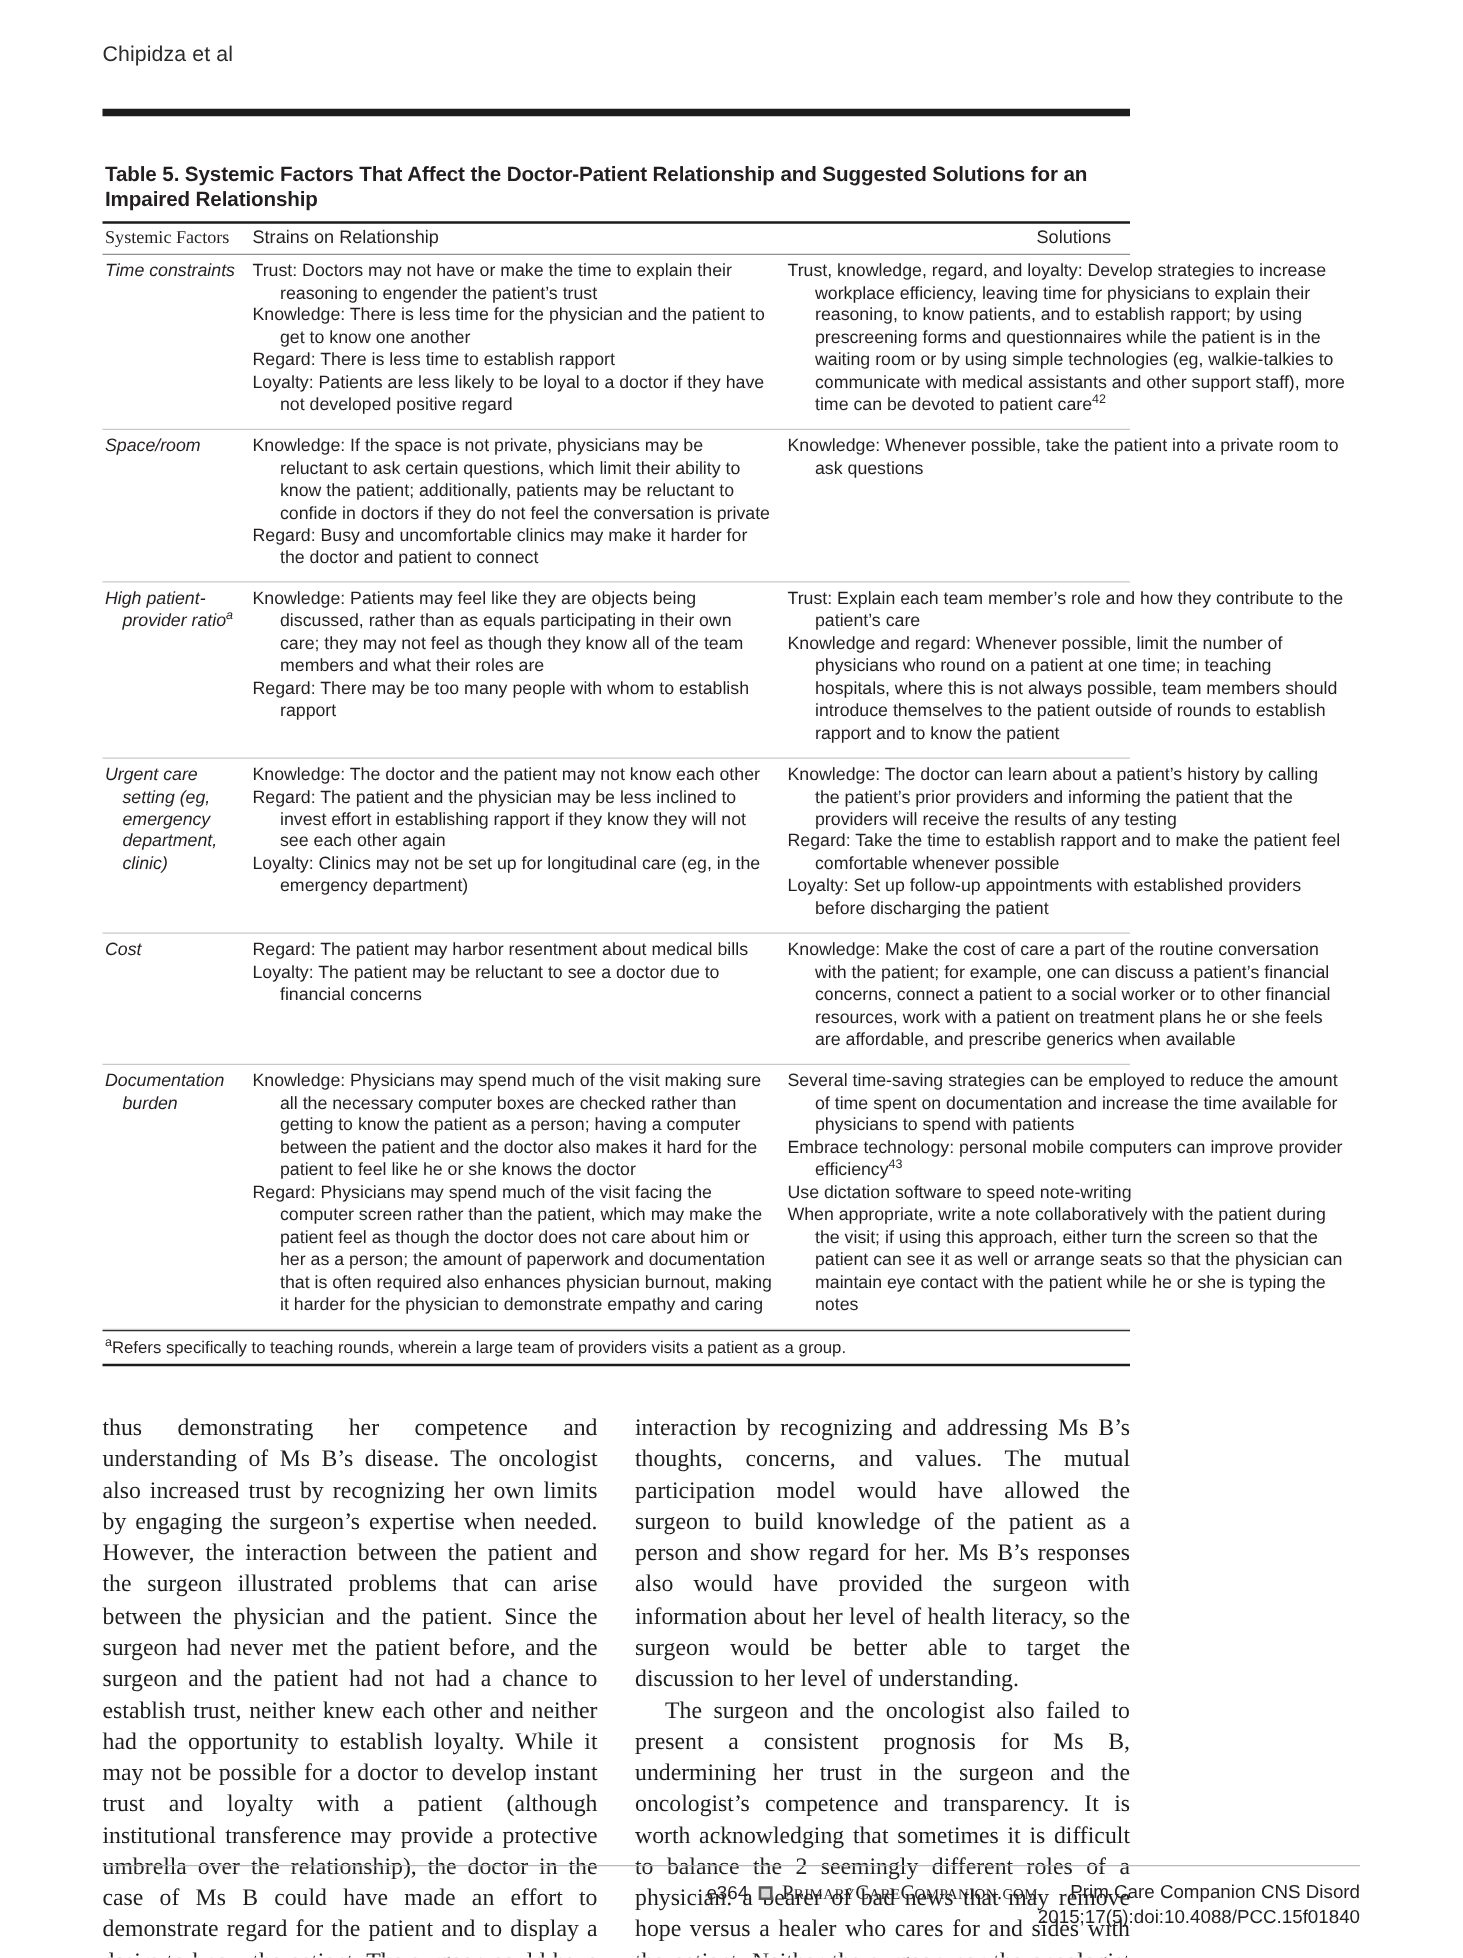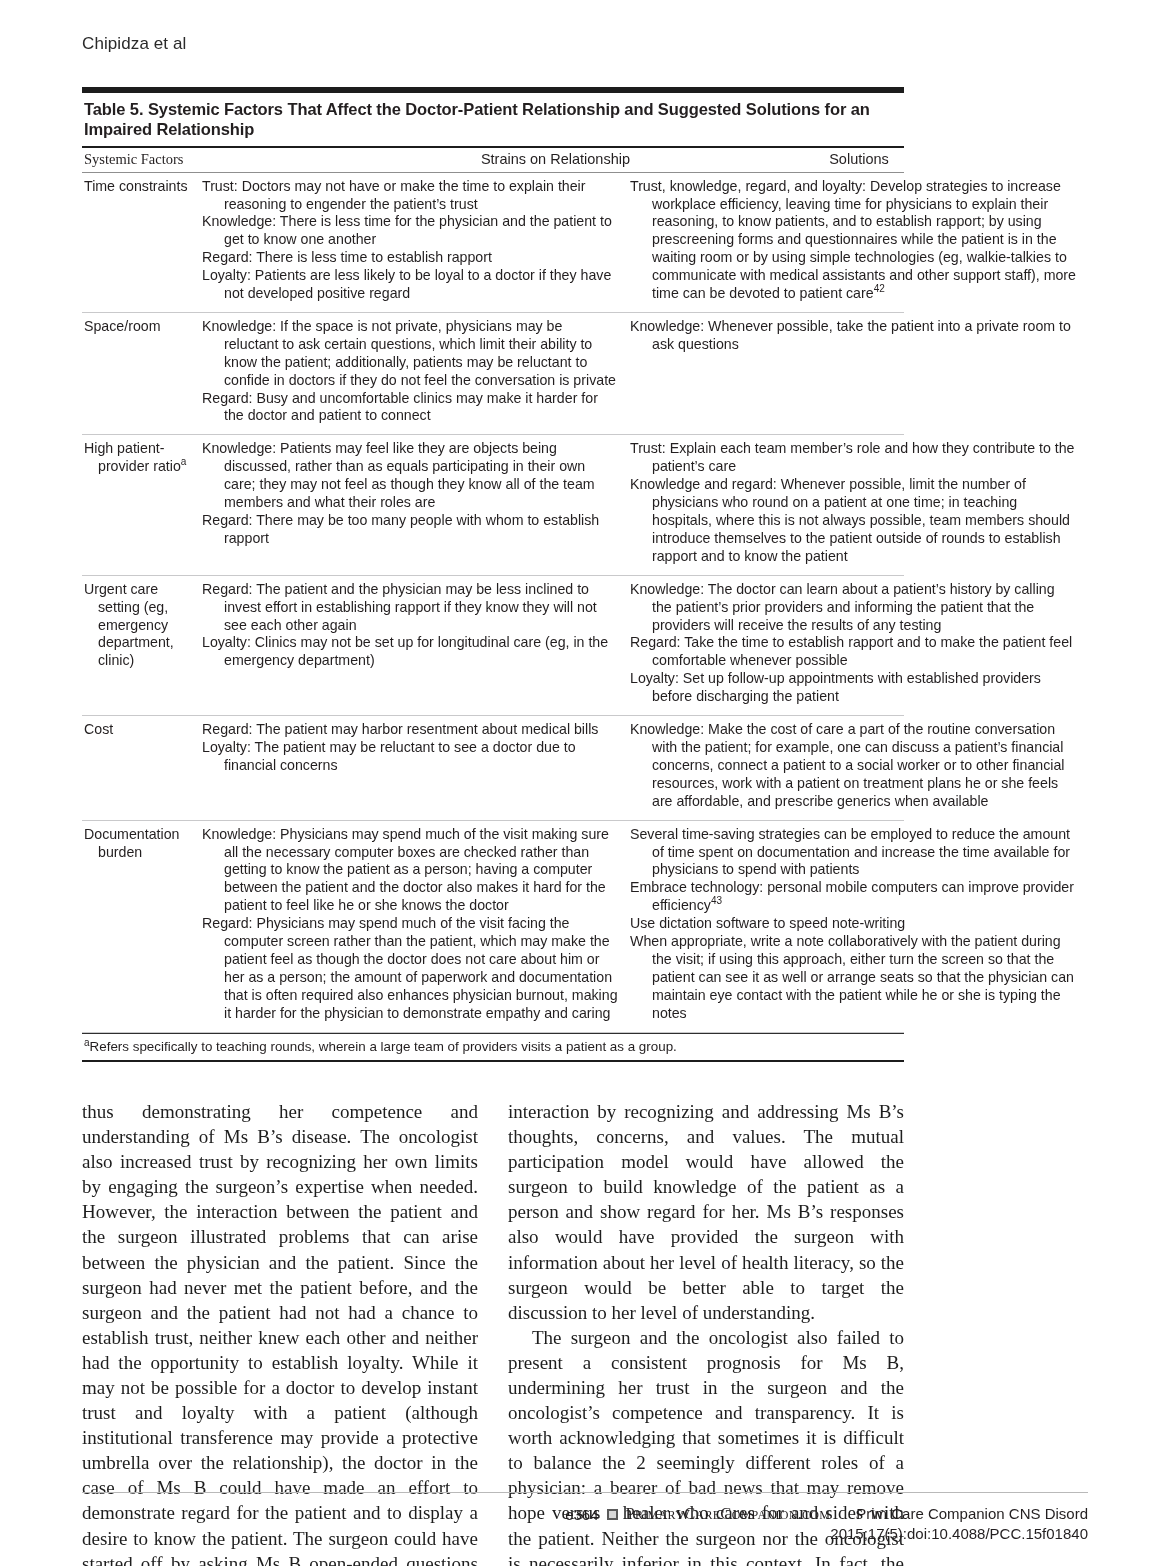--- a/index.html
+++ b/index.html
@@ -18,39 +18,40 @@
     letter-spacing: 0.1px;
   }
 
   
   .tablewrap { margin-top: 33px; border-top: 6px solid #1c1c1c; }
   .table-title {
     font-weight: 700; font-size: 16.5px; line-height: 1.2;
     padding: 7px 2px 6px 2px;
     border-bottom: 2px solid #1c1c1c;
     letter-spacing: -0.1px;
+    margin-top: 31px;
   }
   .thead {
     display: grid; grid-template-columns: 120px 428px 458px;
     border-bottom: 1.5px solid #8f8f8f;
     padding: 3px 0 4px 0;
     font-size: 14.5px;
   }
   .thead .h1 { text-align: left; padding-left: 2px; font-family: Liberation Serif, serif; }
-  .thead .h2 { text-align: right; }
+  .thead .h2 { text-align: left; }
   .thead .h3 { text-align: center; }
 
   .trow {
     display: grid; grid-template-columns: 120px 428px 458px;
     border-bottom: 1px solid #c9c9cb;
     padding: 5px 0 9px 0;
     font-size: 14.2px; line-height: 17.9px;
   }
   .cell { padding-right: 10px; }
-  .factor { padding-left: 16px; text-indent: -14px; padding-right: 6px; }
+  .factor { padding-left: 16px; text-indent: -14px; padding-right: 6px; font-style: italic; }
   .item { padding-left: 22px; text-indent: -22px; }
   sup { font-size: 10px; vertical-align: super; line-height: 0; }
 
   .tfoot {
     font-size: 13.4px; line-height: 1.3;
     padding: 4px 2px 5px 2px;
     border-top: 1px solid #2e2e2e;
     border-bottom: 2.5px solid #1c1c1c;
   }
 
@@ -128,20 +129,21 @@
             <p class="item">Regard: There may be too many people with whom to establish rapport</p>
           </div>
           <div class="cell solutions">
             <p class="item">Trust: Explain each team member’s role and how they contribute to the patient’s care</p>
             <p class="item">Knowledge and regard: Whenever possible, limit the number of physicians who round on a patient at one time; in teaching hospitals, where this is not always possible, team members should introduce themselves to the patient outside of rounds to establish rapport and to know the patient</p>
           </div>
         </div>
         <div class="trow">
           <div class="cell factor">Urgent care setting (eg, emergency department, clinic)</div>
           <div class="cell strains">
+            <p class="item">Knowledge: The doctor and the patient may not know each other</p>
             <p class="item">Regard: The patient and the physician may be less inclined to invest effort in establishing rapport if they know they will not see each other again</p>
             <p class="item">Loyalty: Clinics may not be set up for longitudinal care (eg, in the emergency department)</p>
           </div>
           <div class="cell solutions">
             <p class="item">Knowledge: The doctor can learn about a patient’s history by calling the patient’s prior providers and informing the patient that the providers will receive the results of any testing</p>
             <p class="item">Regard: Take the time to establish rapport and to make the patient feel comfortable whenever possible</p>
             <p class="item">Loyalty: Set up follow-up appointments with established providers before discharging the patient</p>
           </div>
         </div>
         <div class="trow">

